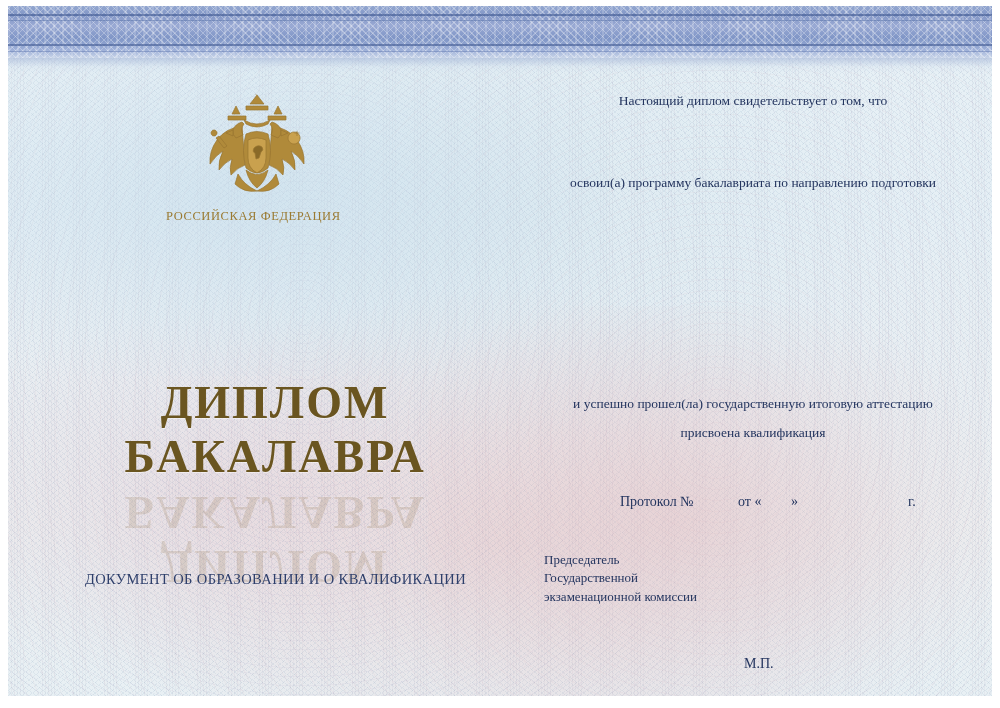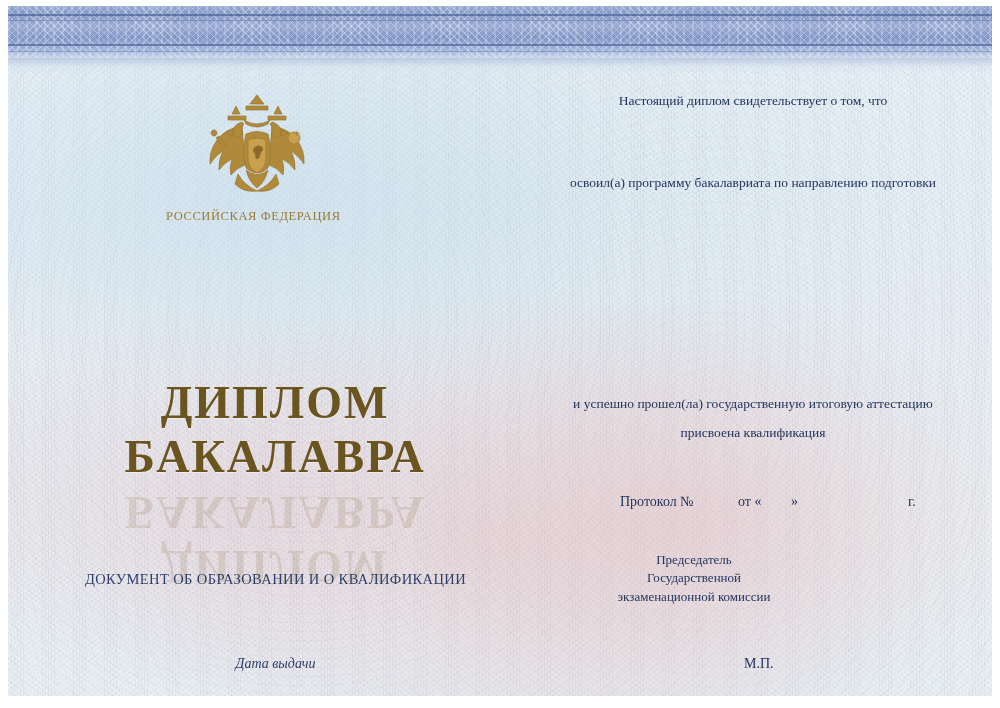--- a/index.html
+++ b/index.html
@@ -198,21 +198,20 @@
 
   .sig-block {
     position: absolute;
     left: 536px;
     top: 545px;
     width: 300px;
     font-family: "Liberation Serif", serif;
     font-size: 13px;
     color: #24355f;
     line-height: 1.42;
-    text-align: center;
   }
   .sig-block .grp { margin-bottom: 16px; }
   .mp {
     position: absolute;
     left: 736px;
     top: 650px;
     font-family: "Liberation Serif", serif;
     font-size: 14px;
     color: #24355f;
   }
@@ -296,21 +295,20 @@
       <div class="title-line">ДИПЛОМ</div>
       <div class="title-line second">БАКАЛАВРА</div>
     </div>
 
     <div class="title-wrap">
       <div class="title-line">ДИПЛОМ</div>
       <div class="title-line second">БАКАЛАВРА</div>
     </div>
 
     <div class="subtitle">ДОКУМЕНТ ОБ ОБРАЗОВАНИИ И О КВАЛИФИКАЦИИ</div>
-    <div class="issue-date">Дата выдачи</div>
 
     <div class="r-text r-center cert-line">Настоящий диплом свидетельствует о том, что</div>
     <div class="r-text r-center program-line">освоил(а) программу бакалавриата по направлению подготовки</div>
     <div class="r-text r-center attest-line">и успешно прошел(ла) государственную итоговую аттестацию</div>
     <div class="r-text r-center qualif">присвоена квалификация</div>
 
     <div class="r-text protocol">
       <span class="p-no">Протокол №</span>
       <span class="p-ot">от «</span>
       <span style="position:absolute; left:253px; top:0;">»</span>

